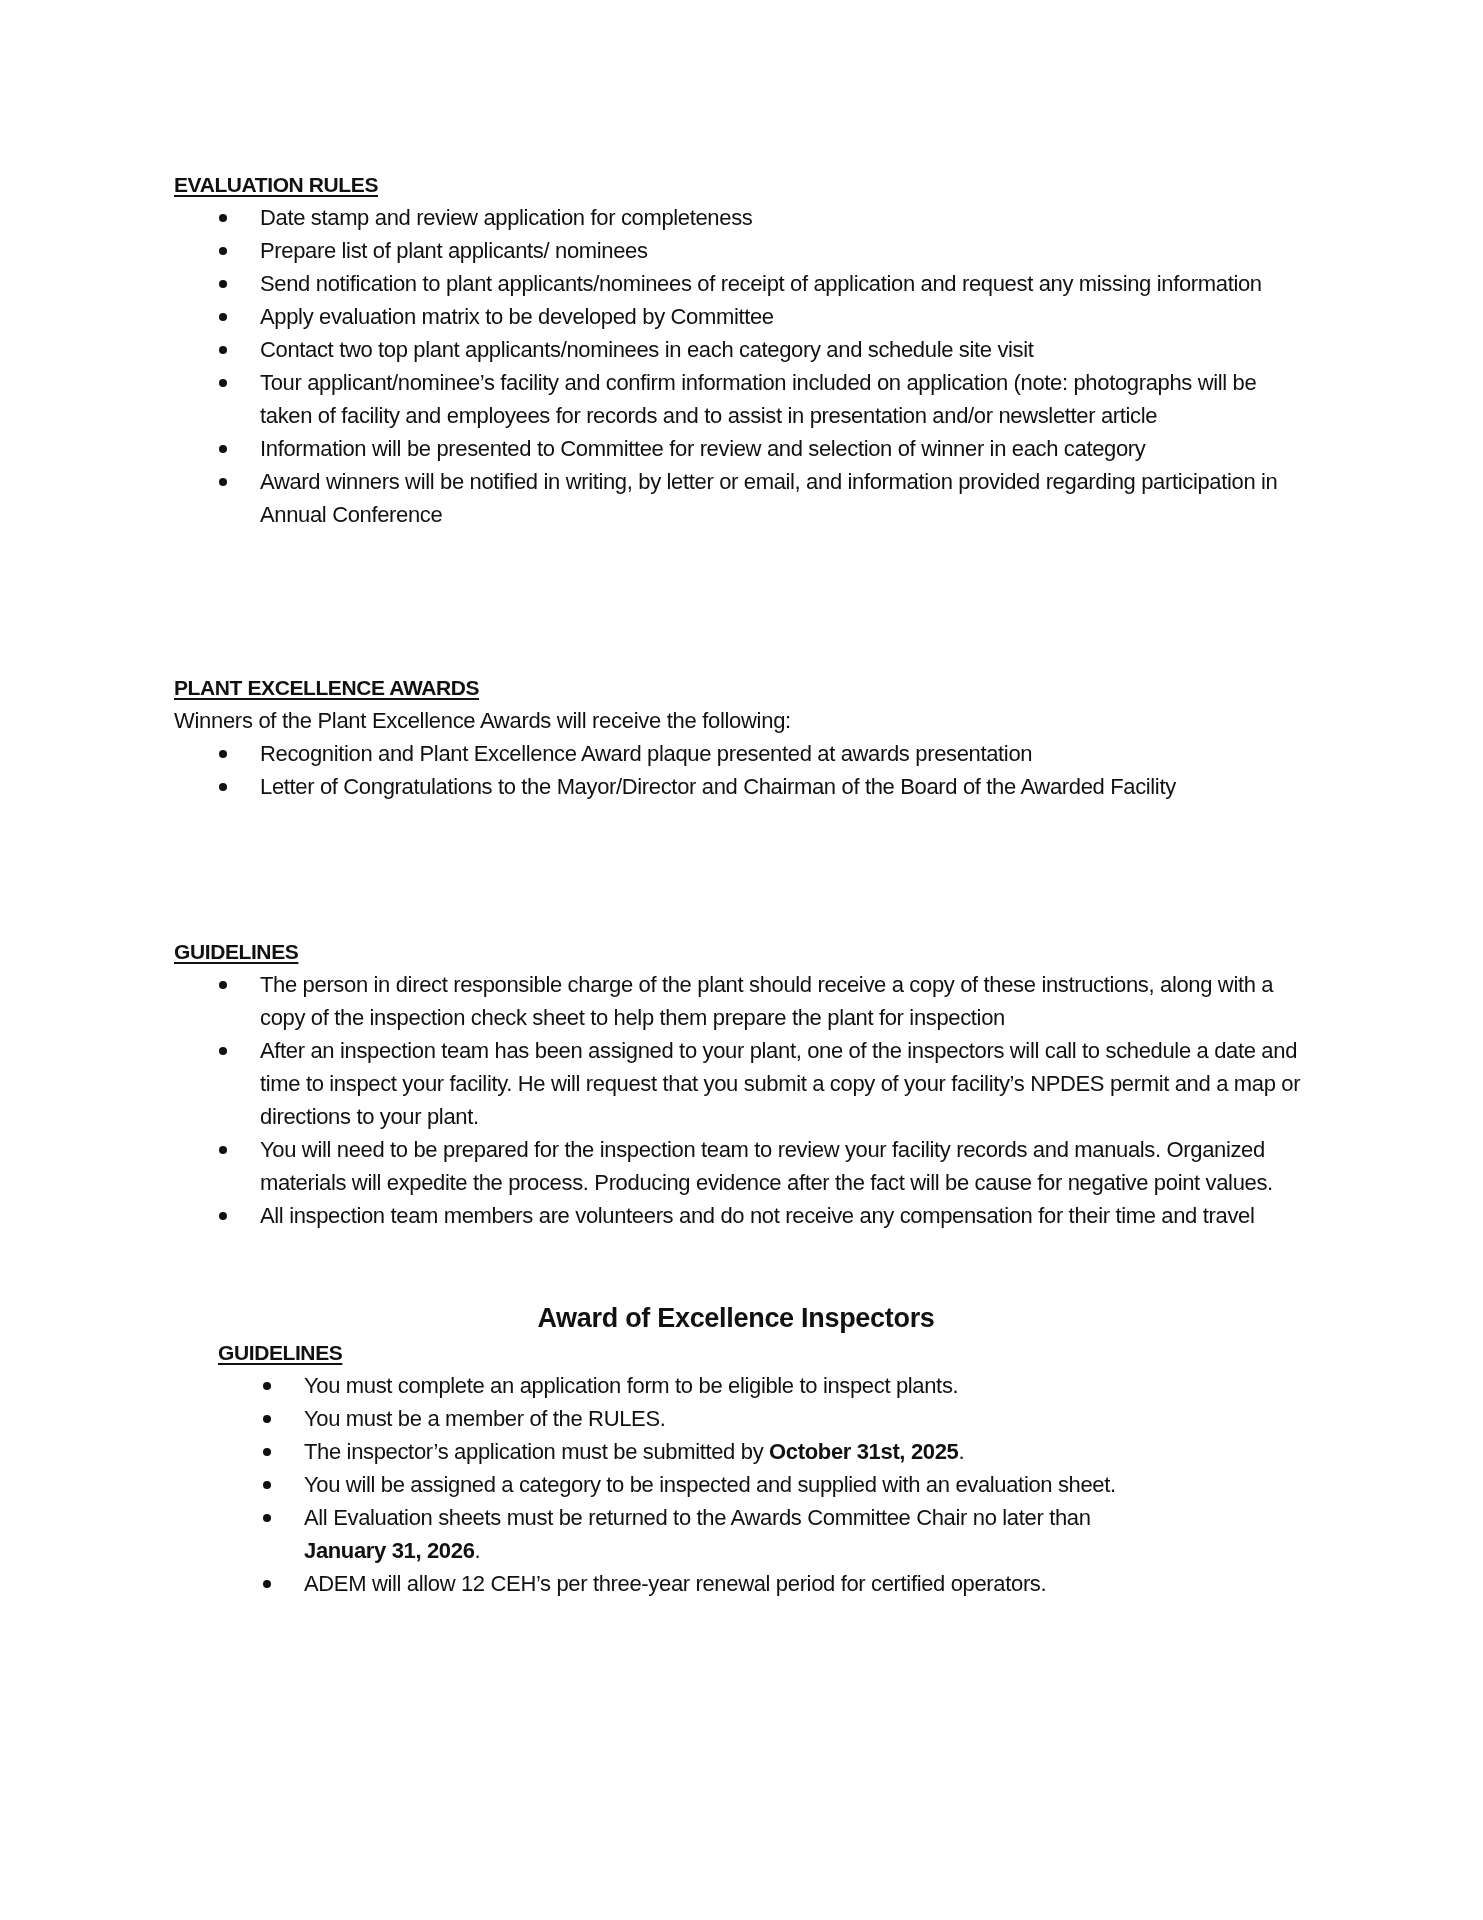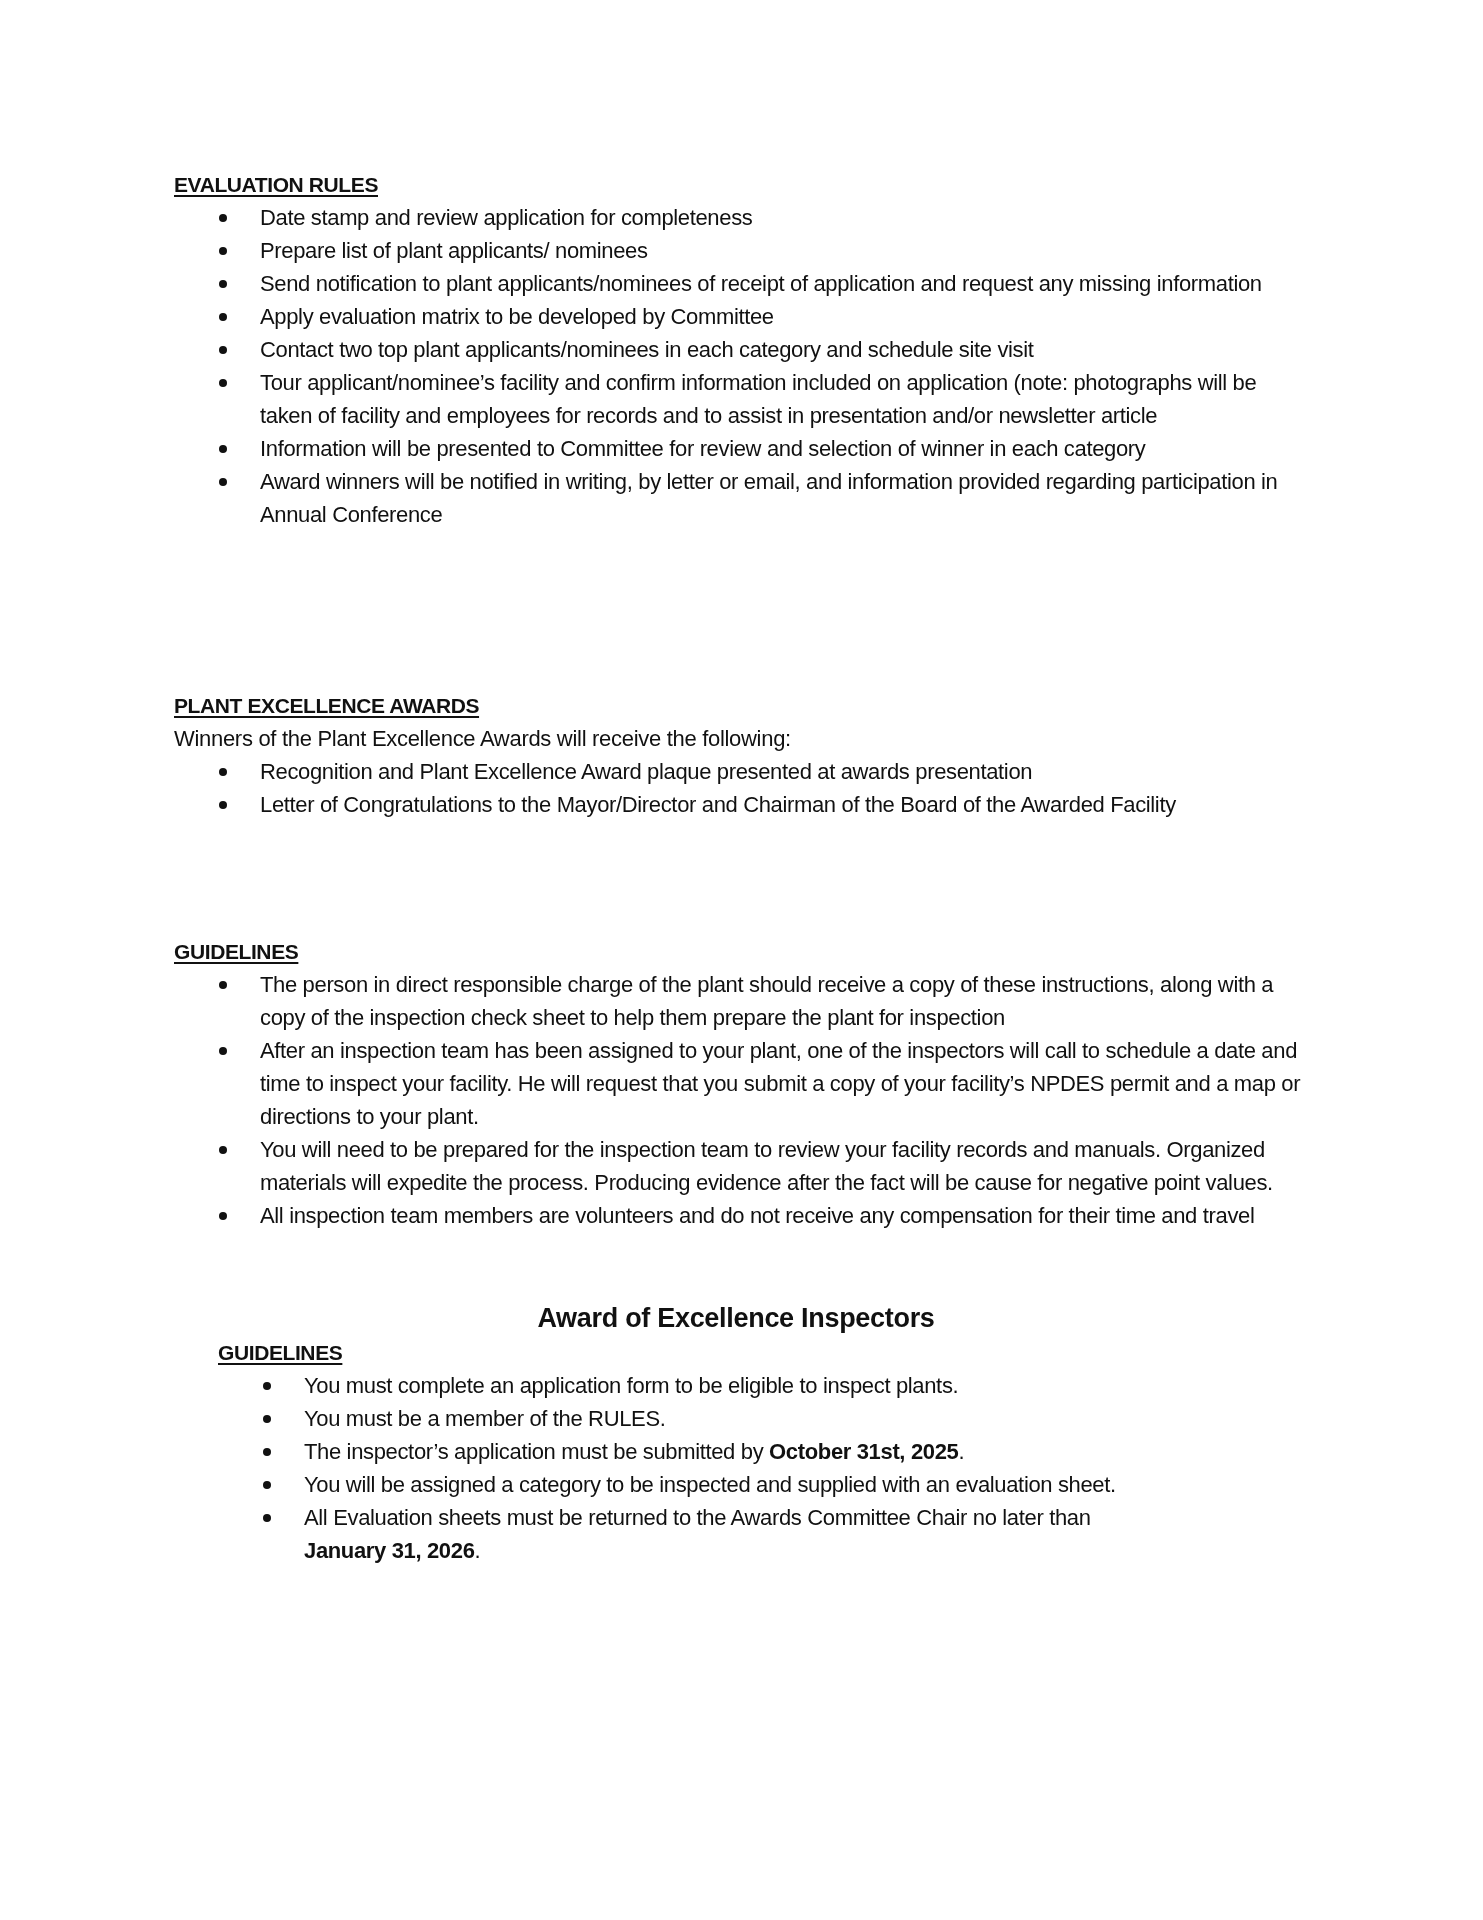--- a/index.html
+++ b/index.html
@@ -32,21 +32,21 @@
       <li><span class="dot"></span><span>Prepare list of plant applicants/ nominees</span></li>
       <li><span class="dot"></span><span>Send notification to plant applicants/nominees of receipt of application and request any missing information</span></li>
       <li><span class="dot"></span><span>Apply evaluation matrix to be developed by Committee</span></li>
       <li><span class="dot"></span><span>Contact two top plant applicants/nominees in each category and schedule site visit</span></li>
       <li><span class="dot"></span><span>Tour applicant/nominee’s facility and confirm information included on application (note: photographs will be taken of facility and employees for records and to assist in presentation and/or newsletter article</span></li>
       <li><span class="dot"></span><span>Information will be presented to Committee for review and selection of winner in each category</span></li>
       <li><span class="dot"></span><span>Award winners will be notified in writing, by letter or email, and information provided regarding participation in Annual Conference</span></li>
     </ul>
   </div>
 
-  <div class="sec" style="top:689px;">
+  <div class="sec" style="top:671px;">
     <div class="h">PLANT EXCELLENCE AWARDS</div>
     <div class="intro">Winners of the Plant Excellence Awards will receive the following:</div>
     <ul>
       <li><span class="dot"></span><span>Recognition and Plant Excellence Award plaque presented at awards presentation</span></li>
       <li><span class="dot"></span><span>Letter of Congratulations to the Mayor/Director and Chairman of the Board of the Awarded Facility</span></li>
     </ul>
   </div>
 
   <div class="sec" style="top:935px;">
     <div class="h">GUIDELINES</div>
@@ -61,16 +61,17 @@
   <div class="center-title" style="top:1300px;">Award of Excellence Inspectors</div>
 
   <div class="sec sec2" style="top:1336px;">
     <div class="h">GUIDELINES</div>
     <ul>
       <li><span class="dot"></span><span>You must complete an application form to be eligible to inspect plants.</span></li>
       <li><span class="dot"></span><span>You must be a member of the RULES.</span></li>
       <li><span class="dot"></span><span>The inspector’s application must be submitted by </span><b>October 31st, 2025</b><span>.</span></li>
       <li><span class="dot"></span><span>You will be assigned a category to be inspected and supplied with an evaluation sheet.</span></li>
       <li><span class="dot"></span><span>All Evaluation sheets must be returned to the Awards Committee Chair no later than </span><br><b>January 31, 2026</b><span>.</span></li>
+      <li><span class="dot"></span><span>ADEM will allow 12 CEH’s per three-year renewal period for certified operators.</span></li>
     </ul>
   </div>
 
 </div>
 
 </body></html>

